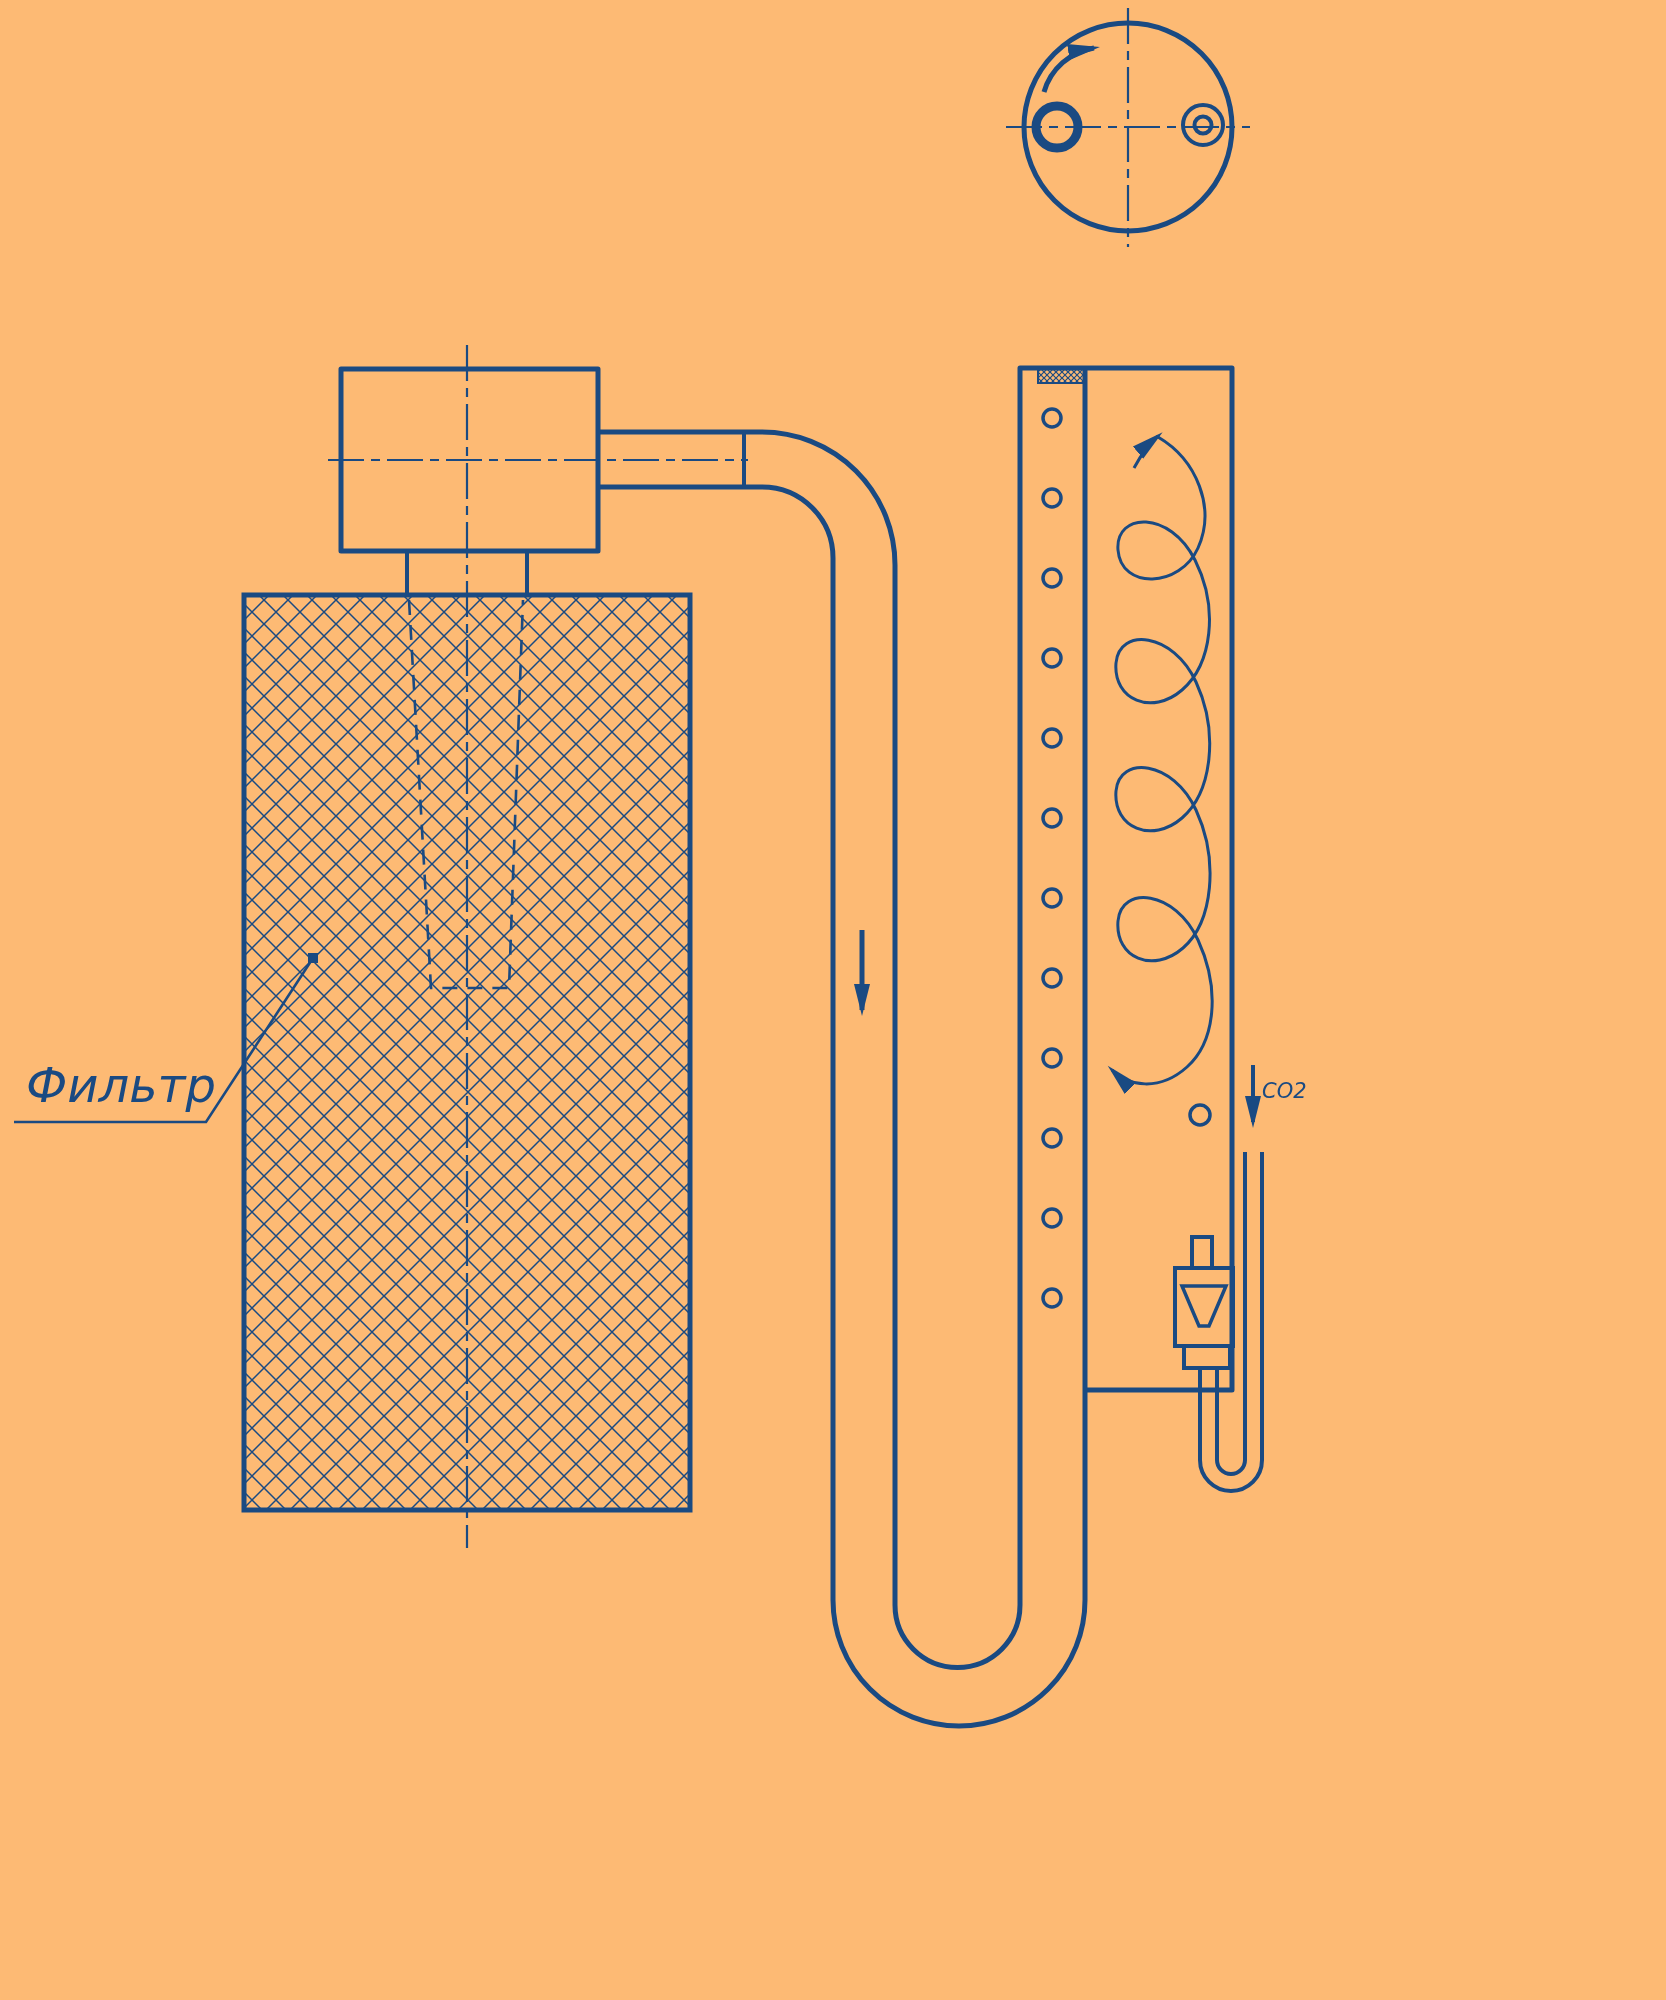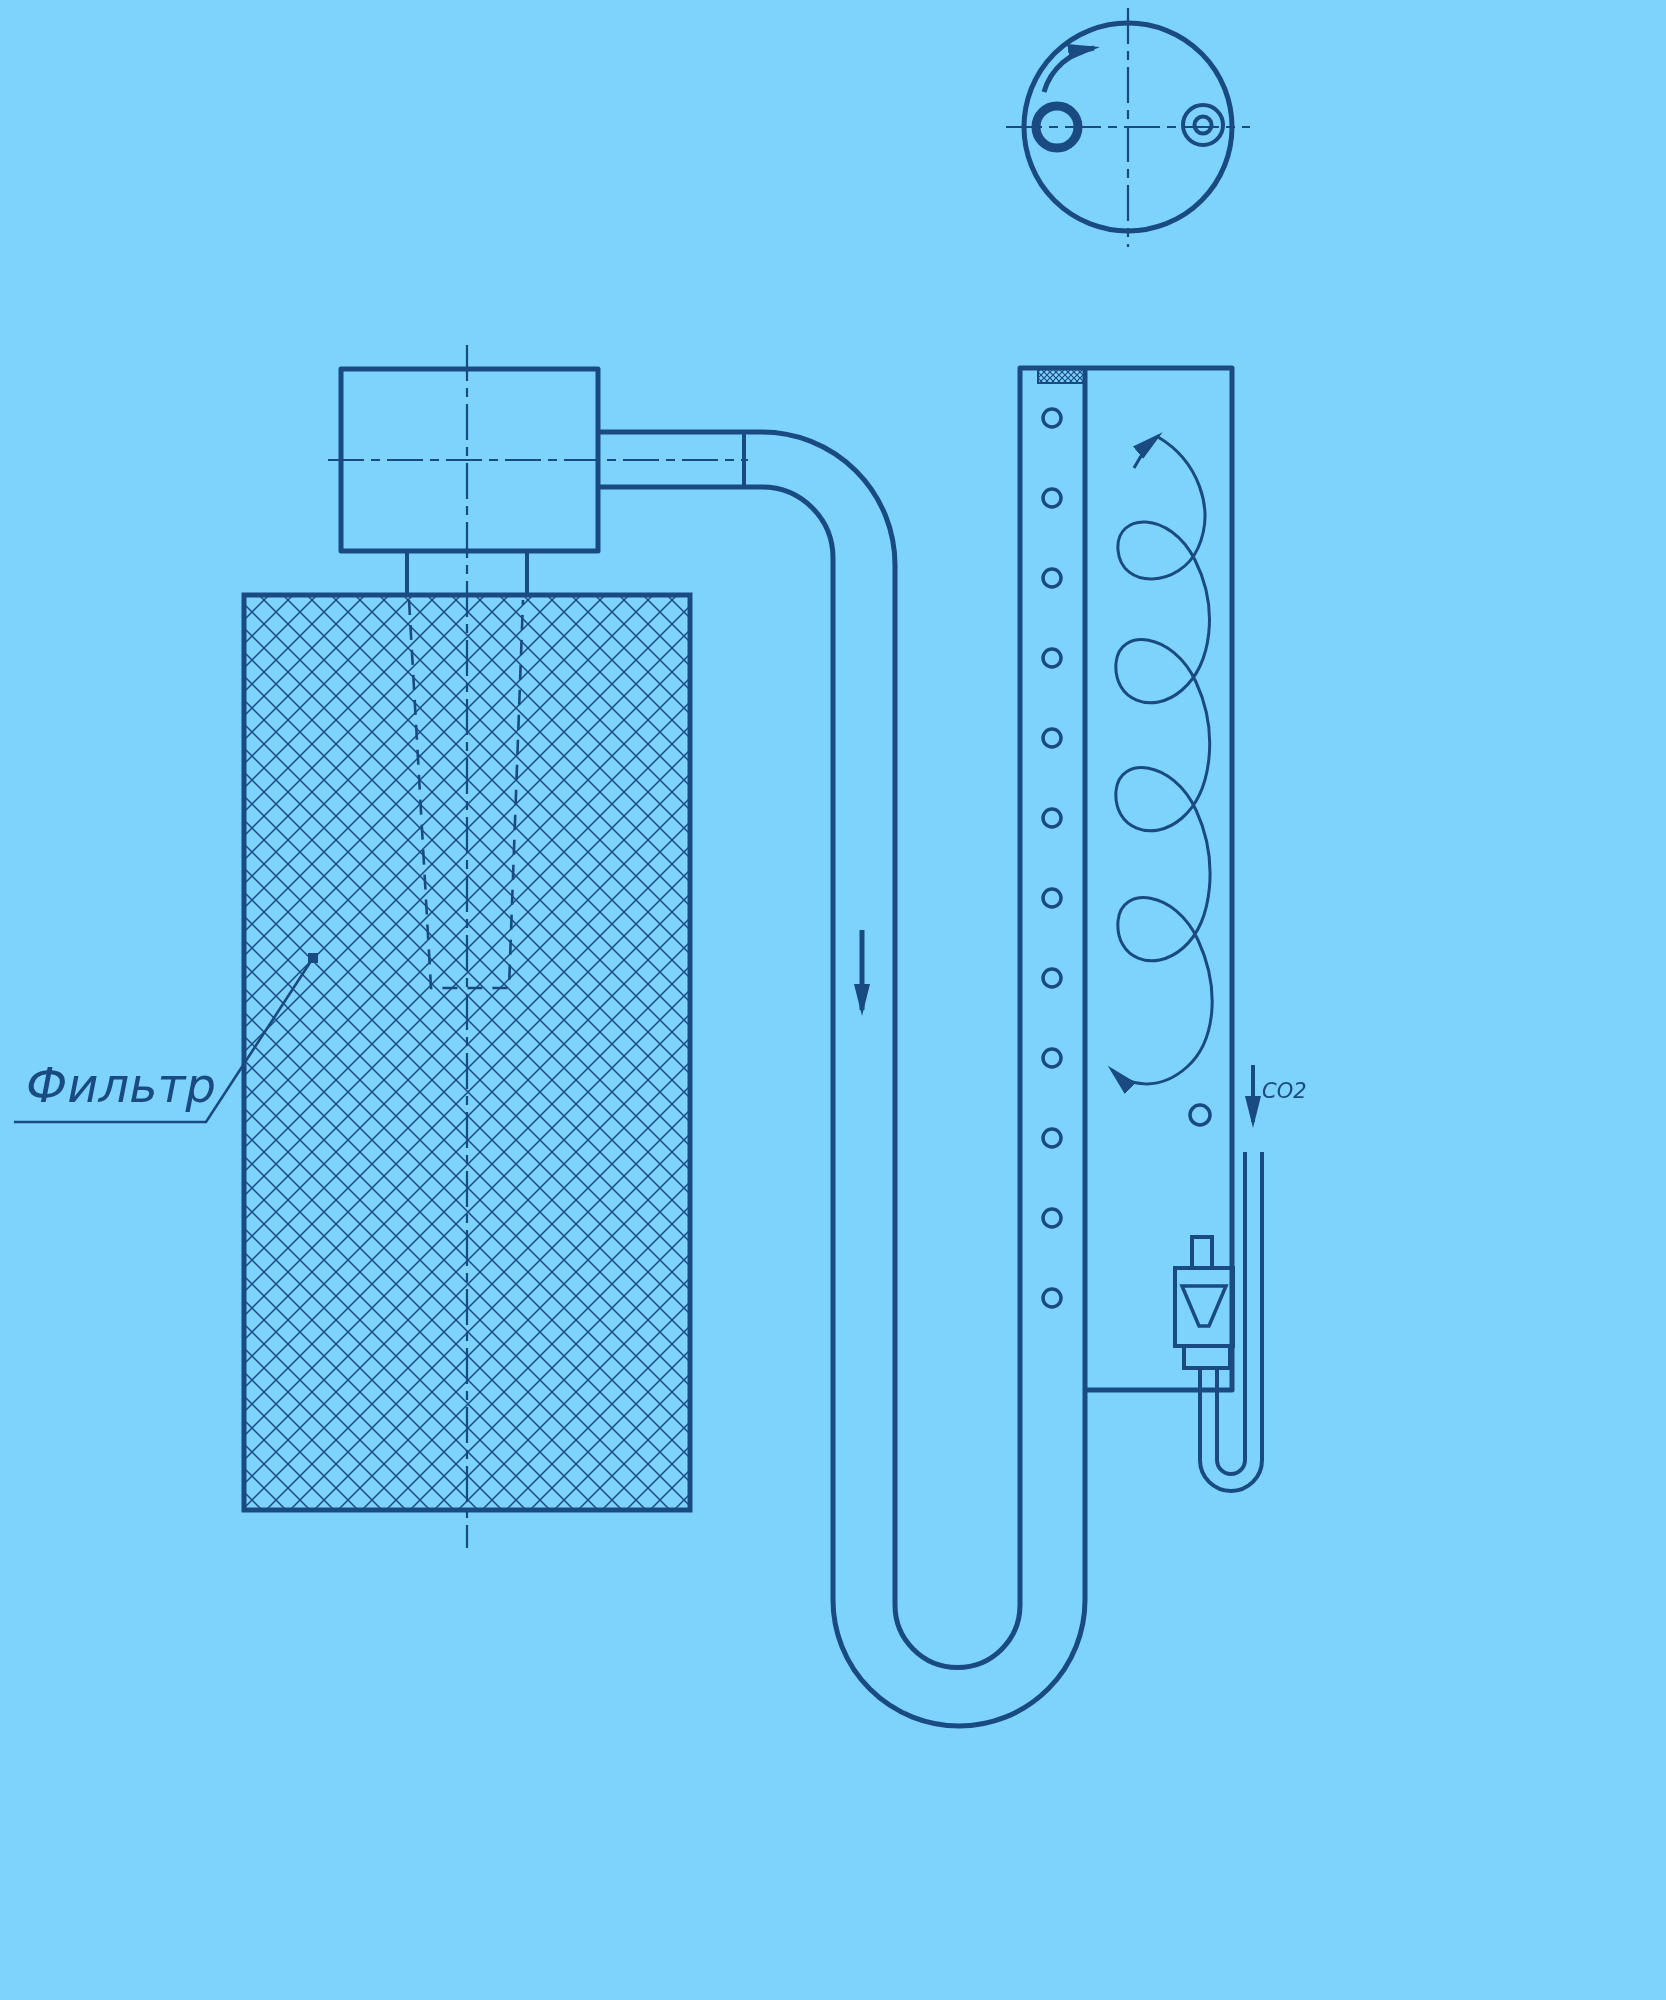--- a/index.html
+++ b/index.html
@@ -1,16 +1,16 @@
 <!DOCTYPE html>
 <html style="--line: #1a4a82;"><head>
 <meta charset="utf-8">
 <style>
   html,body{margin:0;padding:0;background:#fff;}
-  .page{width:1666px;height:2000px;background:#7dd3fc;overflow:hidden;position:relative;}
+  .page{width:1666px;height:2000px;background:#fdba74;overflow:hidden;position:relative;}
   svg{display:block;color:var(--line,#1a4a82);font-family:"DejaVu Sans",sans-serif;}
   .s5{stroke:currentColor;stroke-width:5;fill:none;stroke-linejoin:round;}
   .s4{stroke:currentColor;stroke-width:4;fill:none;}
   .s35{stroke:currentColor;stroke-width:3.5;fill:none;}
   .s3{stroke:currentColor;stroke-width:3;fill:none;}
   .ring{stroke:currentColor;stroke-width:9;fill:none;}
   .cl{stroke:currentColor;stroke-width:2.2;fill:none;stroke-dasharray:36 7 9 7;}
   .hid{stroke:currentColor;stroke-width:2.6;fill:none;stroke-dasharray:15 10;}
   .lead{stroke:currentColor;stroke-width:2.6;fill:none;}
   .lbl{fill:currentColor;font-style:italic;}

